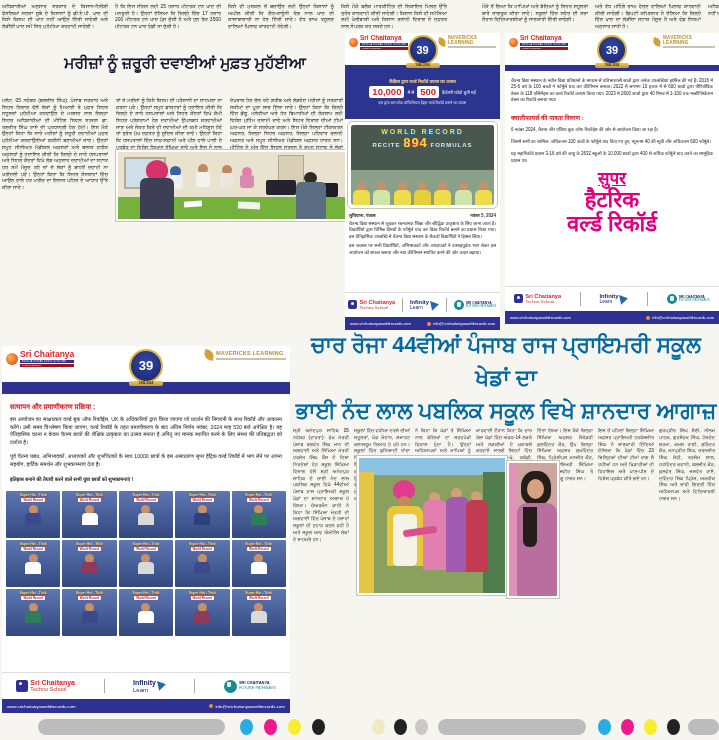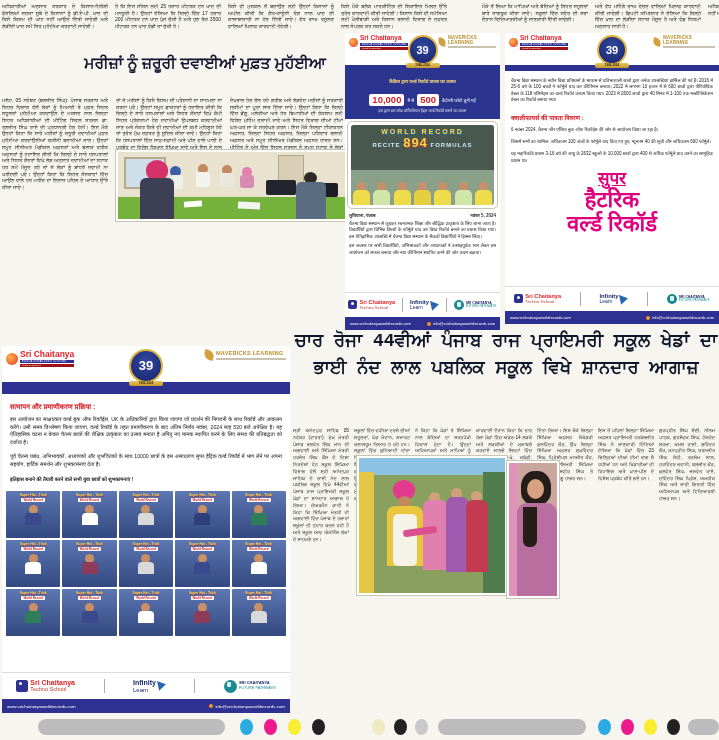--- a/index.html
+++ b/index.html
@@ -6,21 +6,21 @@
   #page{position:relative;width:719px;height:740px;background:#f7f5ef;overflow:hidden;
         font-family:"Liberation Sans","DejaVu Sans",sans-serif;color:#1c1c1c;}
   .abs{position:absolute;}
   
   .nt{font-size:5px;line-height:1.34;text-align:justify;color:#222;overflow:hidden;word-break:break-word;}
   .nt7{font-size:4.8px;line-height:1.42;}
   .strip{display:flex;gap:7px;}
   .strip .c{overflow:hidden;}
   
   .h1a{font-weight:bold;color:#14142e;text-align:center;font-size:15.5px;line-height:1.22;}
-  .h1b{font-weight:bold;color:#0f172a;text-align:center;font-size:18px;line-height:1.5;font-family:Liberation Mono, monospace;}
+  .h1b{font-weight:bold;color:#0369a1;text-align:center;font-size:22px;line-height:1.5;}
   .subbar{background:#d5232b;color:#fff;font-weight:bold;font-size:12.5px;text-align:center;line-height:26px;overflow:hidden;}
   
   .ad-header{display:flex;align-items:flex-start;justify-content:space-between;padding:2px 4px 0 4px;position:relative;}
   .sc-logo{display:flex;align-items:center;gap:2px;}
   .sc-emblem{width:9px;height:9px;border-radius:50%;background:radial-gradient(circle at 35% 35%,#ffb14d,#e03a1e);flex:0 0 auto;}
   .sc-txt .t1{color:#e31e24;font-weight:bold;font-size:6.5px;line-height:1;}
   .sc-txt .t2{background:#2e3192;color:#fff;font-size:2.6px;line-height:1.4;padding:0 2px;margin-top:1px;letter-spacing:.3px;}
   .sc-txt .t3{background:#a01218;color:#ffd;font-size:2.4px;line-height:1.4;padding:0 2px;margin-top:1px;}
   .mav-logo{display:flex;align-items:center;gap:2px;}
   .mav-leaf{width:8px;height:8px;background:#d2a13a;border-radius:0 70% 0 70%;transform:rotate(15deg);flex:0 0 auto;}
@@ -28,21 +28,21 @@
   .mav-txt .t2{height:2px;background:#c9c2b0;margin-top:1px;}
   .badge39{position:absolute;left:50%;transform:translateX(-50%);text-align:center;z-index:5;}
   .b39-circle{width:26px;height:26px;border-radius:50%;background:radial-gradient(circle at 50% 35%,#32479e,#16246c);
               border:2px solid #dfb23e;color:#fff;font-weight:bold;font-size:11px;line-height:26px;margin:0 auto;}
   .b39-band{background:linear-gradient(#e8c560,#c79a2e);color:#3a2a05;font-size:3px;font-weight:bold;
             padding:0 2px;margin:-2px auto 0;width:30px;border-radius:2px;line-height:1.6;}
   .navybar{background:#2e3192;}
   
   .offer{background:#2b3590;color:#fff;text-align:center;overflow:hidden;}
   .offer .l1{color:#f3d27a;font-size:4.6px;font-weight:bold;margin-top:13px;}
-  .offer .row{display:flex;align-items:center;justify-content:center;gap:3px;margin-top:10px;}
+  .offer .row{display:flex;align-items:center;justify-content:center;gap:3px;margin-top:2px;}
   .numbox{background:#fff;border-radius:2px;color:#d5232b;font-weight:bold;font-size:9.5px;padding:0 3px;line-height:1.3;}
   .offer .mid,.offer .tail{font-size:4.4px;color:#fff;}
   .offer .l3{font-size:3.8px;color:#e8e8f6;margin-top:2px;}
   
   .recphoto{background:#fff;border:1px solid #c9c4b4;border-radius:5px;padding:3px;}
   .rp-in{position:relative;width:100%;height:100%;border-radius:3px;overflow:hidden;background:#8aa089;}
   .board{position:absolute;left:0;top:0;right:0;height:56%;background:#49584e;text-align:center;}
   .board .w1{font-weight:bold;font-size:7px;color:#ffd84d;letter-spacing:2px;text-shadow:1px 1px 0 #1e6fae;margin-top:3px;}
   .board .w2{font-size:6px;color:#cfe8f7;font-weight:bold;letter-spacing:1px;}
   .board .w2 b{font-size:13px;color:#f5d548;text-shadow:1px 1px 0 #b33;}
@@ -108,21 +108,21 @@
     <div class="c nt" style="width:106px;">ਹੈ ਕਿ ਇਸ ਸੀਜ਼ਨ ਲਈ 25 ਹਜ਼ਾਰ ਮੀਟਰਕ ਟਨ ਖਾਦ ਦੀ ਮਨਜ਼ੂਰੀ ਹੈ। ਉਨ੍ਹਾਂ ਦੱਸਿਆ ਕਿ ਜ਼ਿਲ੍ਹੇ ਵਿੱਚ 17 ਹਜ਼ਾਰ 200 ਮੀਟਰਕ ਟਨ ਖਾਦ ਪੁੱਜ ਚੁੱਕੀ ਹੈ ਅਤੇ ਹੁਣ ਤੱਕ 3500 ਮੀਟਰਕ ਟਨ ਖਾਦ ਵੰਡੀ ਜਾ ਚੁੱਕੀ ਹੈ।</div>
     <div class="c nt" style="width:106px;">ਕਿਸੇ ਵੀ ਮੁਸ਼ਕਲ ਤੋਂ ਬਚਾਉਣ ਲਈ ਉਨ੍ਹਾਂ ਕਿਸਾਨਾਂ ਨੂੰ ਅਪੀਲ ਕੀਤੀ ਕਿ ਗੈਰ-ਕਾਨੂੰਨੀ ਢੰਗ ਨਾਲ ਖਾਦ ਦੀ ਕਾਲਾਬਾਜ਼ਾਰੀ ਨਾ ਹੋਣ ਦਿੱਤੀ ਜਾਵੇ। ਵੱਧ ਭਾਅ ਵਸੂਲਣ ਵਾਲਿਆਂ ਖ਼ਿਲਾਫ਼ ਕਾਰਵਾਈ ਹੋਵੇਗੀ।</div>
     <div class="c nt" style="width:106px;">ਕਿਸੇ ਮੌਕੇ ਬਲੈਕ ਮਾਰਕੀਟਿੰਗ ਦੀ ਸ਼ਿਕਾਇਤ ਮਿਲਣ ਉੱਤੇ ਤੁਰੰਤ ਕਾਰਵਾਈ ਕੀਤੀ ਜਾਵੇਗੀ। ਕਿਸਾਨ ਕਿਸੇ ਵੀ ਸਮੱਸਿਆ ਲਈ ਖੇਤੀਬਾੜੀ ਅਤੇ ਕਿਸਾਨ ਭਲਾਈ ਵਿਭਾਗ ਦੇ ਦਫ਼ਤਰ ਨਾਲ ਸੰਪਰਕ ਕਰ ਸਕਦੇ ਹਨ।</div>
   </div>
   <div class="abs strip" style="left:482px;top:3px;width:237px;height:47px;overflow:hidden;">
     <div class="c nt" style="width:106px;flex:0 0 auto;">ਮੌਕੇ ਤੋਂ ਲਿਆ ਕਿ ਮਾਪਿਆਂ ਅਤੇ ਬੱਚਿਆਂ ਨੂੰ ਸਿਹਤ ਸਹੂਲਤਾਂ ਬਾਰੇ ਜਾਗਰੂਕ ਕੀਤਾ ਜਾਵੇ। ਸਕੂਲਾਂ ਵਿੱਚ ਸਵੇਰ ਦੀ ਸਭਾ ਦੌਰਾਨ ਵਿਦਿਆਰਥੀਆਂ ਨੂੰ ਜਾਣਕਾਰੀ ਦਿੱਤੀ ਜਾਵੇਗੀ।</div>
     <div class="c nt" style="width:106px;flex:0 0 auto;">ਅਤੇ ਵੱਧ ਮਹਿੰਗੇ ਭਾਅ ਵੇਚਣ ਵਾਲਿਆਂ ਖ਼ਿਲਾਫ਼ ਕਾਰਵਾਈ ਕੀਤੀ ਜਾਵੇਗੀ। ਡਿਪਟੀ ਕਮਿਸ਼ਨਰ ਨੇ ਦੱਸਿਆ ਕਿ ਜ਼ਿਲ੍ਹੇ ਵਿੱਚ ਖਾਦ ਦਾ ਲੋੜੀਂਦਾ ਸਟਾਕ ਮੌਜੂਦ ਹੈ ਅਤੇ ਵੰਡ ਨਿਯਮਾਂ ਅਨੁਸਾਰ ਜਾਰੀ ਹੈ।</div>
     <div class="c nt" style="width:106px;flex:0 0 auto;">ਅਧਿਕਾਰੀਆਂ ਨੇ ਭਰੋਸਾ ਦਿੱਤਾ ਕਿ ਕਿਸਾਨਾਂ ਨੂੰ ਕੋਈ ਮੁਸ਼ਕਲ ਨਹੀਂ ਆਉਣ ਦਿੱਤੀ ਜਾਵੇਗੀ।</div>
   </div>
 
-  <div class="abs h1a" style="left:56px;top:54px;width:298px;">
+  <div class="abs h1a" style="left:36px;top:54px;width:298px;">
     <div>ਮਰੀਜ਼ਾਂ ਨੂੰ ਜ਼ਰੂਰੀ ਦਵਾਈਆਂ ਮੁਫ਼ਤ ਮੁਹੱਈਆ</div>
   </div>
   <div class="abs nt" style="left:2px;top:97px;width:106px;height:238px;">ਮਲੋਟ, 05 ਨਵੰਬਰ (ਬਲਜੀਤ ਸਿੰਘ): ਪੰਜਾਬ ਸਰਕਾਰ ਅਤੇ ਸਿਹਤ ਵਿਭਾਗ ਵੱਲੋਂ ਲੋਕਾਂ ਨੂੰ ਮਿਆਰੀ ਤੇ ਮੁਫ਼ਤ ਸਿਹਤ ਸਹੂਲਤਾਂ ਮੁਹੱਈਆ ਕਰਵਾਉਣ ਦੇ ਮਕਸਦ ਨਾਲ ਜ਼ਿਲ੍ਹਾ ਸਿਹਤ ਅਧਿਕਾਰੀਆਂ ਦੀ ਮੀਟਿੰਗ ਸਿਵਲ ਸਰਜਨ ਡਾ. ਰਣਜੀਤ ਸਿੰਘ ਰਾਏ ਦੀ ਪ੍ਰਧਾਨਗੀ ਹੇਠ ਹੋਈ। ਇਸ ਮੌਕੇ ਉਨ੍ਹਾਂ ਕਿਹਾ ਕਿ ਸਾਰੇ ਮਰੀਜ਼ਾਂ ਨੂੰ ਜ਼ਰੂਰੀ ਦਵਾਈਆਂ ਮੁਫ਼ਤ ਮੁਹੱਈਆ ਕਰਵਾਉਣੀਆਂ ਯਕੀਨੀ ਬਣਾਈਆਂ ਜਾਣ। ਉਨ੍ਹਾਂ ਸਮੂਹ ਸੀਨੀਅਰ ਮੈਡੀਕਲ ਅਫ਼ਸਰਾਂ ਅਤੇ ਬਲਾਕ ਵਧੀਕ ਅਫ਼ਸਰਾਂ ਨੂੰ ਹਦਾਇਤ ਕੀਤੀ ਕਿ ਜ਼ਿਲ੍ਹੇ ਦੇ ਸਾਰੇ ਹਸਪਤਾਲਾਂ ਅਤੇ ਸਿਹਤ ਕੇਂਦਰਾਂ ਵਿਖੇ ਲੋੜ ਅਨੁਸਾਰ ਦਵਾਈਆਂ ਦਾ ਸਟਾਕ ਹਰ ਸਮੇਂ ਮੌਜੂਦ ਰਹੇ ਤਾਂ ਜੋ ਲੋਕਾਂ ਨੂੰ ਬਾਹਰੋਂ ਦਵਾਈ ਨਾ ਖਰੀਦਣੀ ਪਵੇ। ਉਨ੍ਹਾਂ ਕਿਹਾ ਕਿ ਸਿਹਤ ਸੰਸਥਾਵਾਂ ਵਿੱਚ ਆਉਣ ਵਾਲੇ ਹਰ ਮਰੀਜ਼ ਦਾ ਇਲਾਜ ਪਹਿਲ ਦੇ ਆਧਾਰ ਉੱਤੇ ਕੀਤਾ ਜਾਵੇ।</div>
   <div class="abs nt" style="left:116px;top:97px;width:106px;height:238px;">ਤਾਂ ਜੋ ਮਰੀਜ਼ਾਂ ਨੂੰ ਕਿਸੇ ਕਿਸਮ ਦੀ ਪਰੇਸ਼ਾਨੀ ਦਾ ਸਾਹਮਣਾ ਨਾ ਕਰਨਾ ਪਵੇ। ਉਨ੍ਹਾਂ ਸਮੂਹ ਡਾਕਟਰਾਂ ਨੂੰ ਹਦਾਇਤ ਕੀਤੀ ਕਿ ਜ਼ਿਲ੍ਹੇ ਦੇ ਸਾਰੇ ਹਸਪਤਾਲਾਂ ਅਤੇ ਸਿਹਤ ਕੇਂਦਰਾਂ ਵਿਖੇ ਕੌਮੀ ਸਿਹਤ ਪ੍ਰੋਗਰਾਮਾਂ ਹੇਠ ਦਵਾਈਆਂ ਉਪਲਬਧ ਕਰਵਾਈਆਂ ਜਾਣ ਅਤੇ ਜੇਕਰ ਕਿਤੇ ਵੀ ਦਵਾਈਆਂ ਦੀ ਕਮੀ ਮਹਿਸੂਸ ਹੋਵੇ ਤਾਂ ਤੁਰੰਤ ਮੁੱਖ ਦਫ਼ਤਰ ਨੂੰ ਸੂਚਿਤ ਕੀਤਾ ਜਾਵੇ। ਉਨ੍ਹਾਂ ਕਿਹਾ ਕਿ ਹਸਪਤਾਲਾਂ ਵਿੱਚ ਸਾਫ਼-ਸਫ਼ਾਈ ਅਤੇ ਪੀਣ ਵਾਲੇ ਪਾਣੀ ਦੇ ਪ੍ਰਬੰਧ ਦਾ ਵਿਸ਼ੇਸ਼ ਧਿਆਨ ਰੱਖਿਆ ਜਾਵੇ ਅਤੇ ਇਸ ਦੇ ਨਾਲ ਹੀ ਲੋੜੀਂਦੇ ਟੈਸਟ ਵੀ ਮੁਫ਼ਤ ਕੀਤੇ ਜਾਣ। ਗਰਭਵਤੀ ਮਹਿਲਾਵਾਂ ਦੀ ਜਾਂਚ ਅਤੇ ਟੀਕਾਕਰਨ ਸਮੇਂ ਸਿਰ ਯਕੀਨੀ ਬਣਾਇਆ ਜਾਵੇ।</div>
   <div class="abs nt" style="left:230px;top:97px;width:113px;height:238px;">ਦੇਖਭਾਲ ਹੇਠ ਚੱਲ ਰਹੇ ਗਰੀਬ ਅਤੇ ਲੋੜਵੰਦ ਮਰੀਜ਼ਾਂ ਨੂੰ ਸਰਕਾਰੀ ਸਕੀਮਾਂ ਦਾ ਪੂਰਾ ਲਾਭ ਦਿੱਤਾ ਜਾਵੇ। ਉਨ੍ਹਾਂ ਕਿਹਾ ਕਿ ਜ਼ਿਲ੍ਹੇ ਵਿੱਚ ਡੇਂਗੂ, ਮਲੇਰੀਆ ਅਤੇ ਹੋਰ ਬਿਮਾਰੀਆਂ ਦੀ ਰੋਕਥਾਮ ਲਈ ਵਿਸ਼ੇਸ਼ ਮੁਹਿੰਮ ਚਲਾਈ ਜਾਵੇ ਅਤੇ ਸਿਹਤ ਵਿਭਾਗ ਦੀਆਂ ਟੀਮਾਂ ਘਰ-ਘਰ ਜਾ ਕੇ ਸਰਵੇਖਣ ਕਰਨ। ਇਸ ਮੌਕੇ ਜ਼ਿਲ੍ਹਾ ਟੀਕਾਕਰਨ ਅਫ਼ਸਰ, ਜ਼ਿਲ੍ਹਾ ਸਿਹਤ ਅਫ਼ਸਰ, ਜ਼ਿਲ੍ਹਾ ਪਰਿਵਾਰ ਭਲਾਈ ਅਫ਼ਸਰ ਅਤੇ ਸਮੂਹ ਸੀਨੀਅਰ ਮੈਡੀਕਲ ਅਫ਼ਸਰ ਹਾਜ਼ਰ ਸਨ। ਮੀਟਿੰਗ ਦੇ ਅੰਤ ਵਿੱਚ ਸਿਵਲ ਸਰਜਨ ਨੇ ਸਮੂਹ ਸਟਾਫ ਨੂੰ ਲੋਕਾਂ ਨਾਲ ਨਿਮਰਤਾ ਭਰਿਆ ਵਿਵਹਾਰ ਕਰਨ ਦੀ ਅਪੀਲ ਕੀਤੀ।</div>
 
   <div class="abs photo pm" style="left:116px;top:150px;width:227px;height:67px;">
     <div class="shape" style="left:6px;top:5px;width:38px;height:28px;background:#cfdfe9;border:2px solid #b6a98e;"></div>
     <div class="shape" style="left:160px;top:3px;width:24px;height:38px;background:#d8cfb6;border:1px solid #b3a88d;"></div>
     <div class="shape" style="left:148px;top:28px;width:30px;height:15px;background:#23242e;border-radius:2px;"></div>

